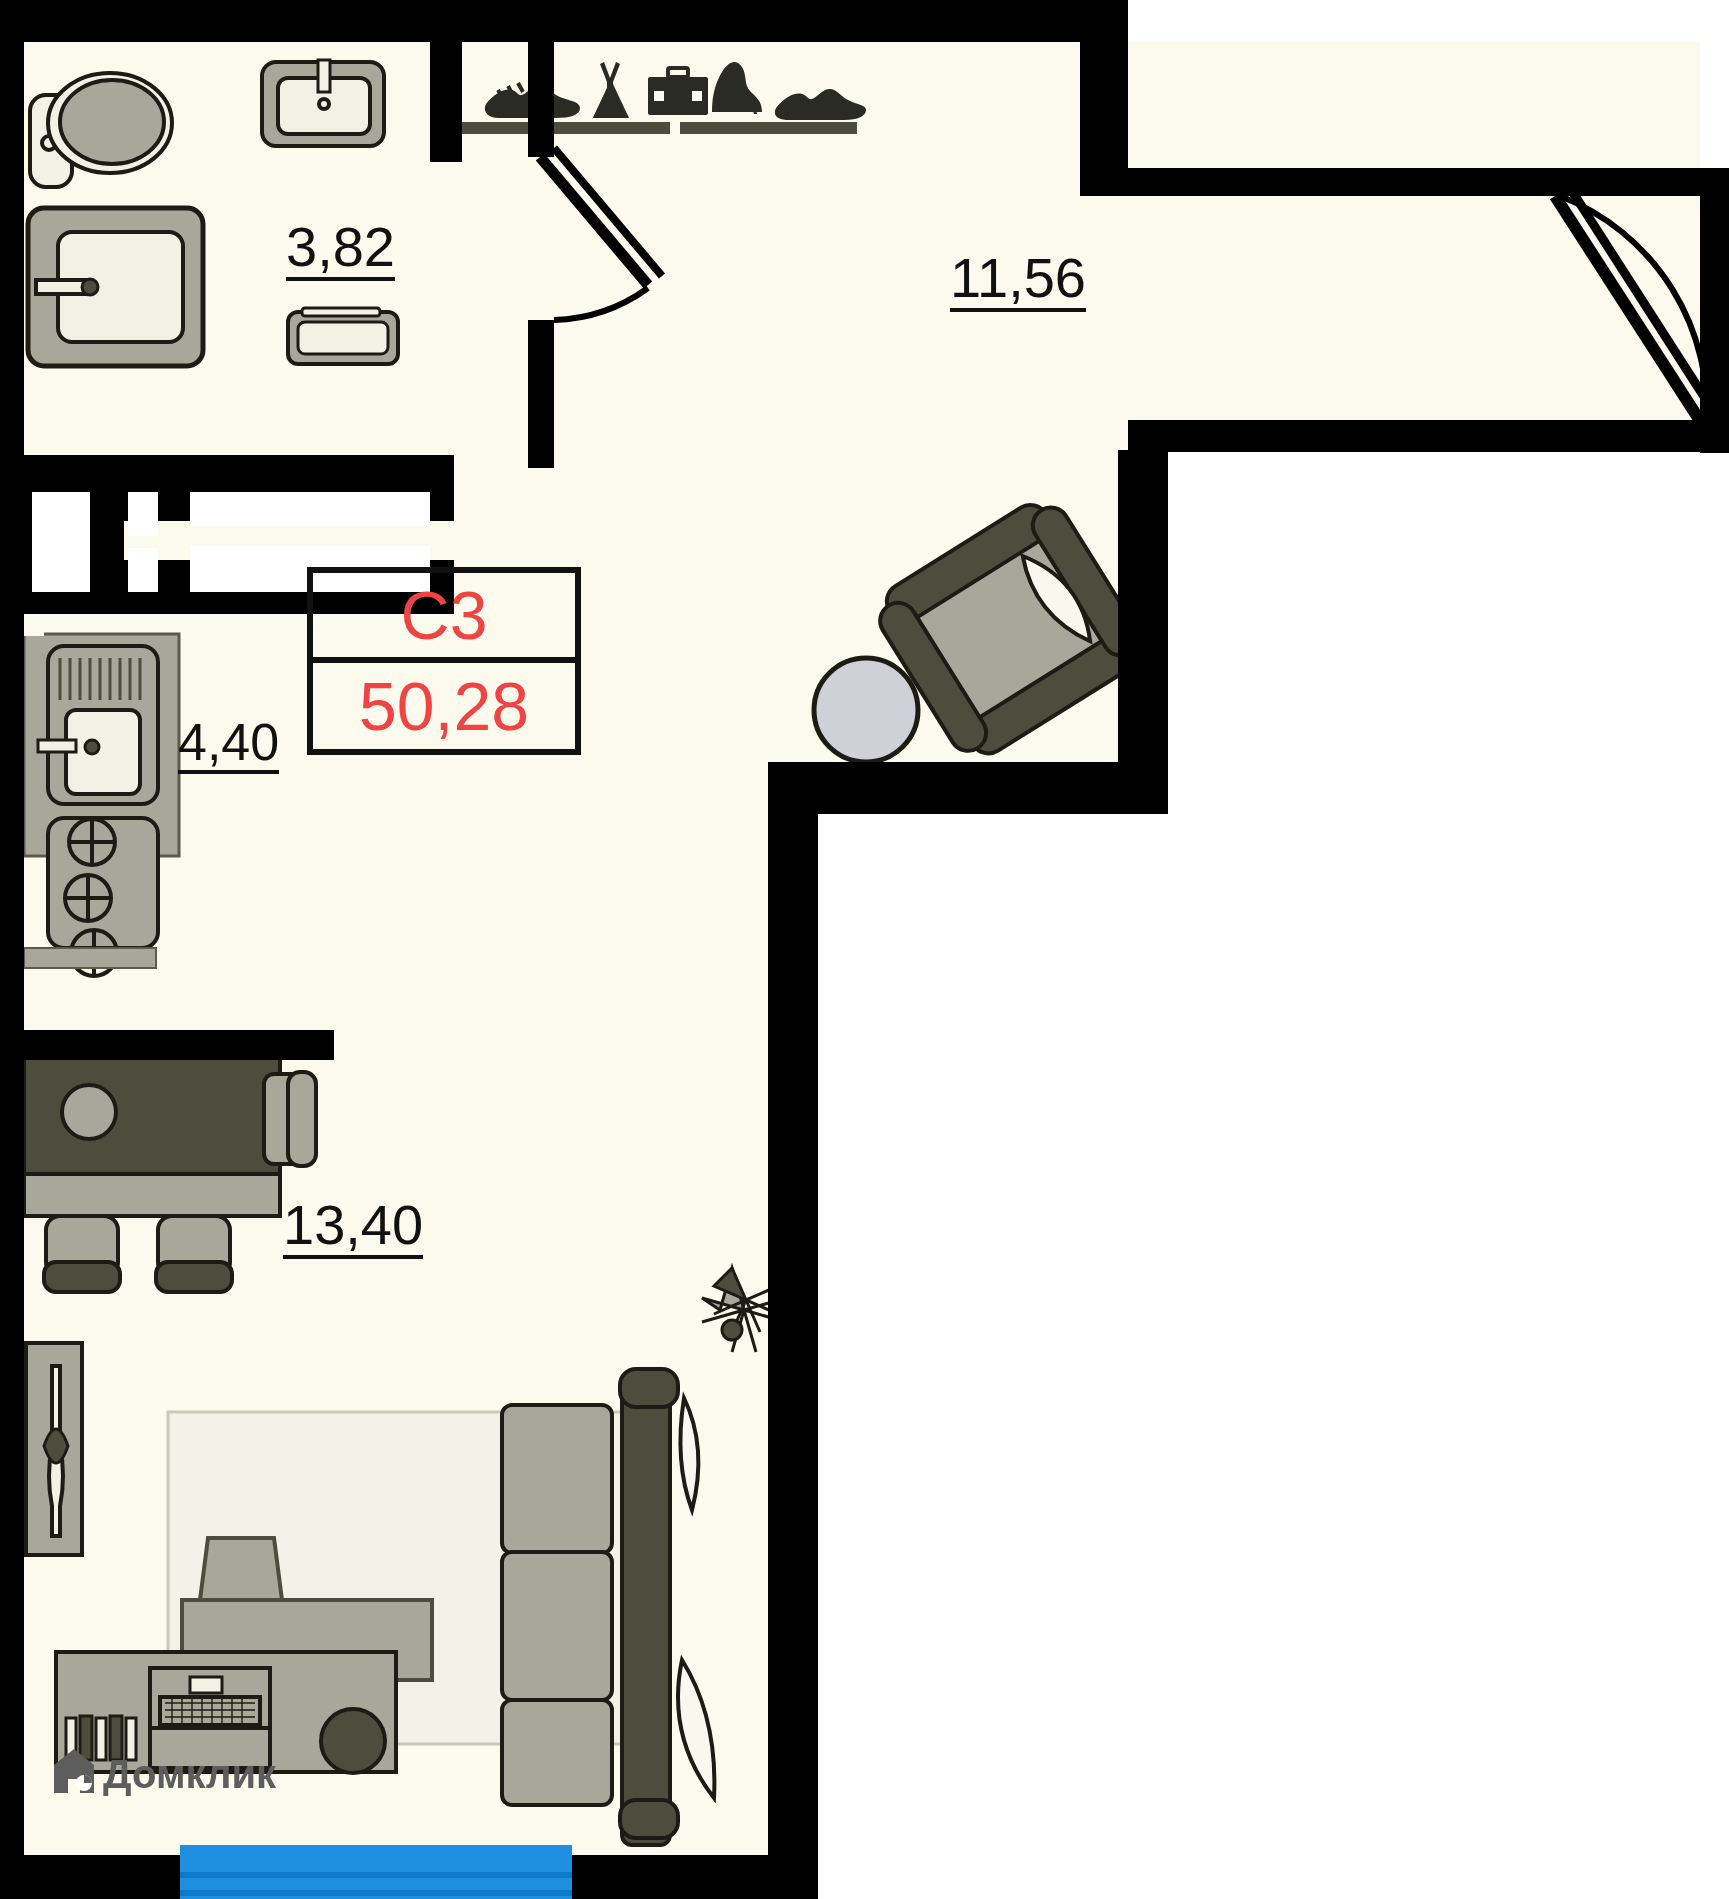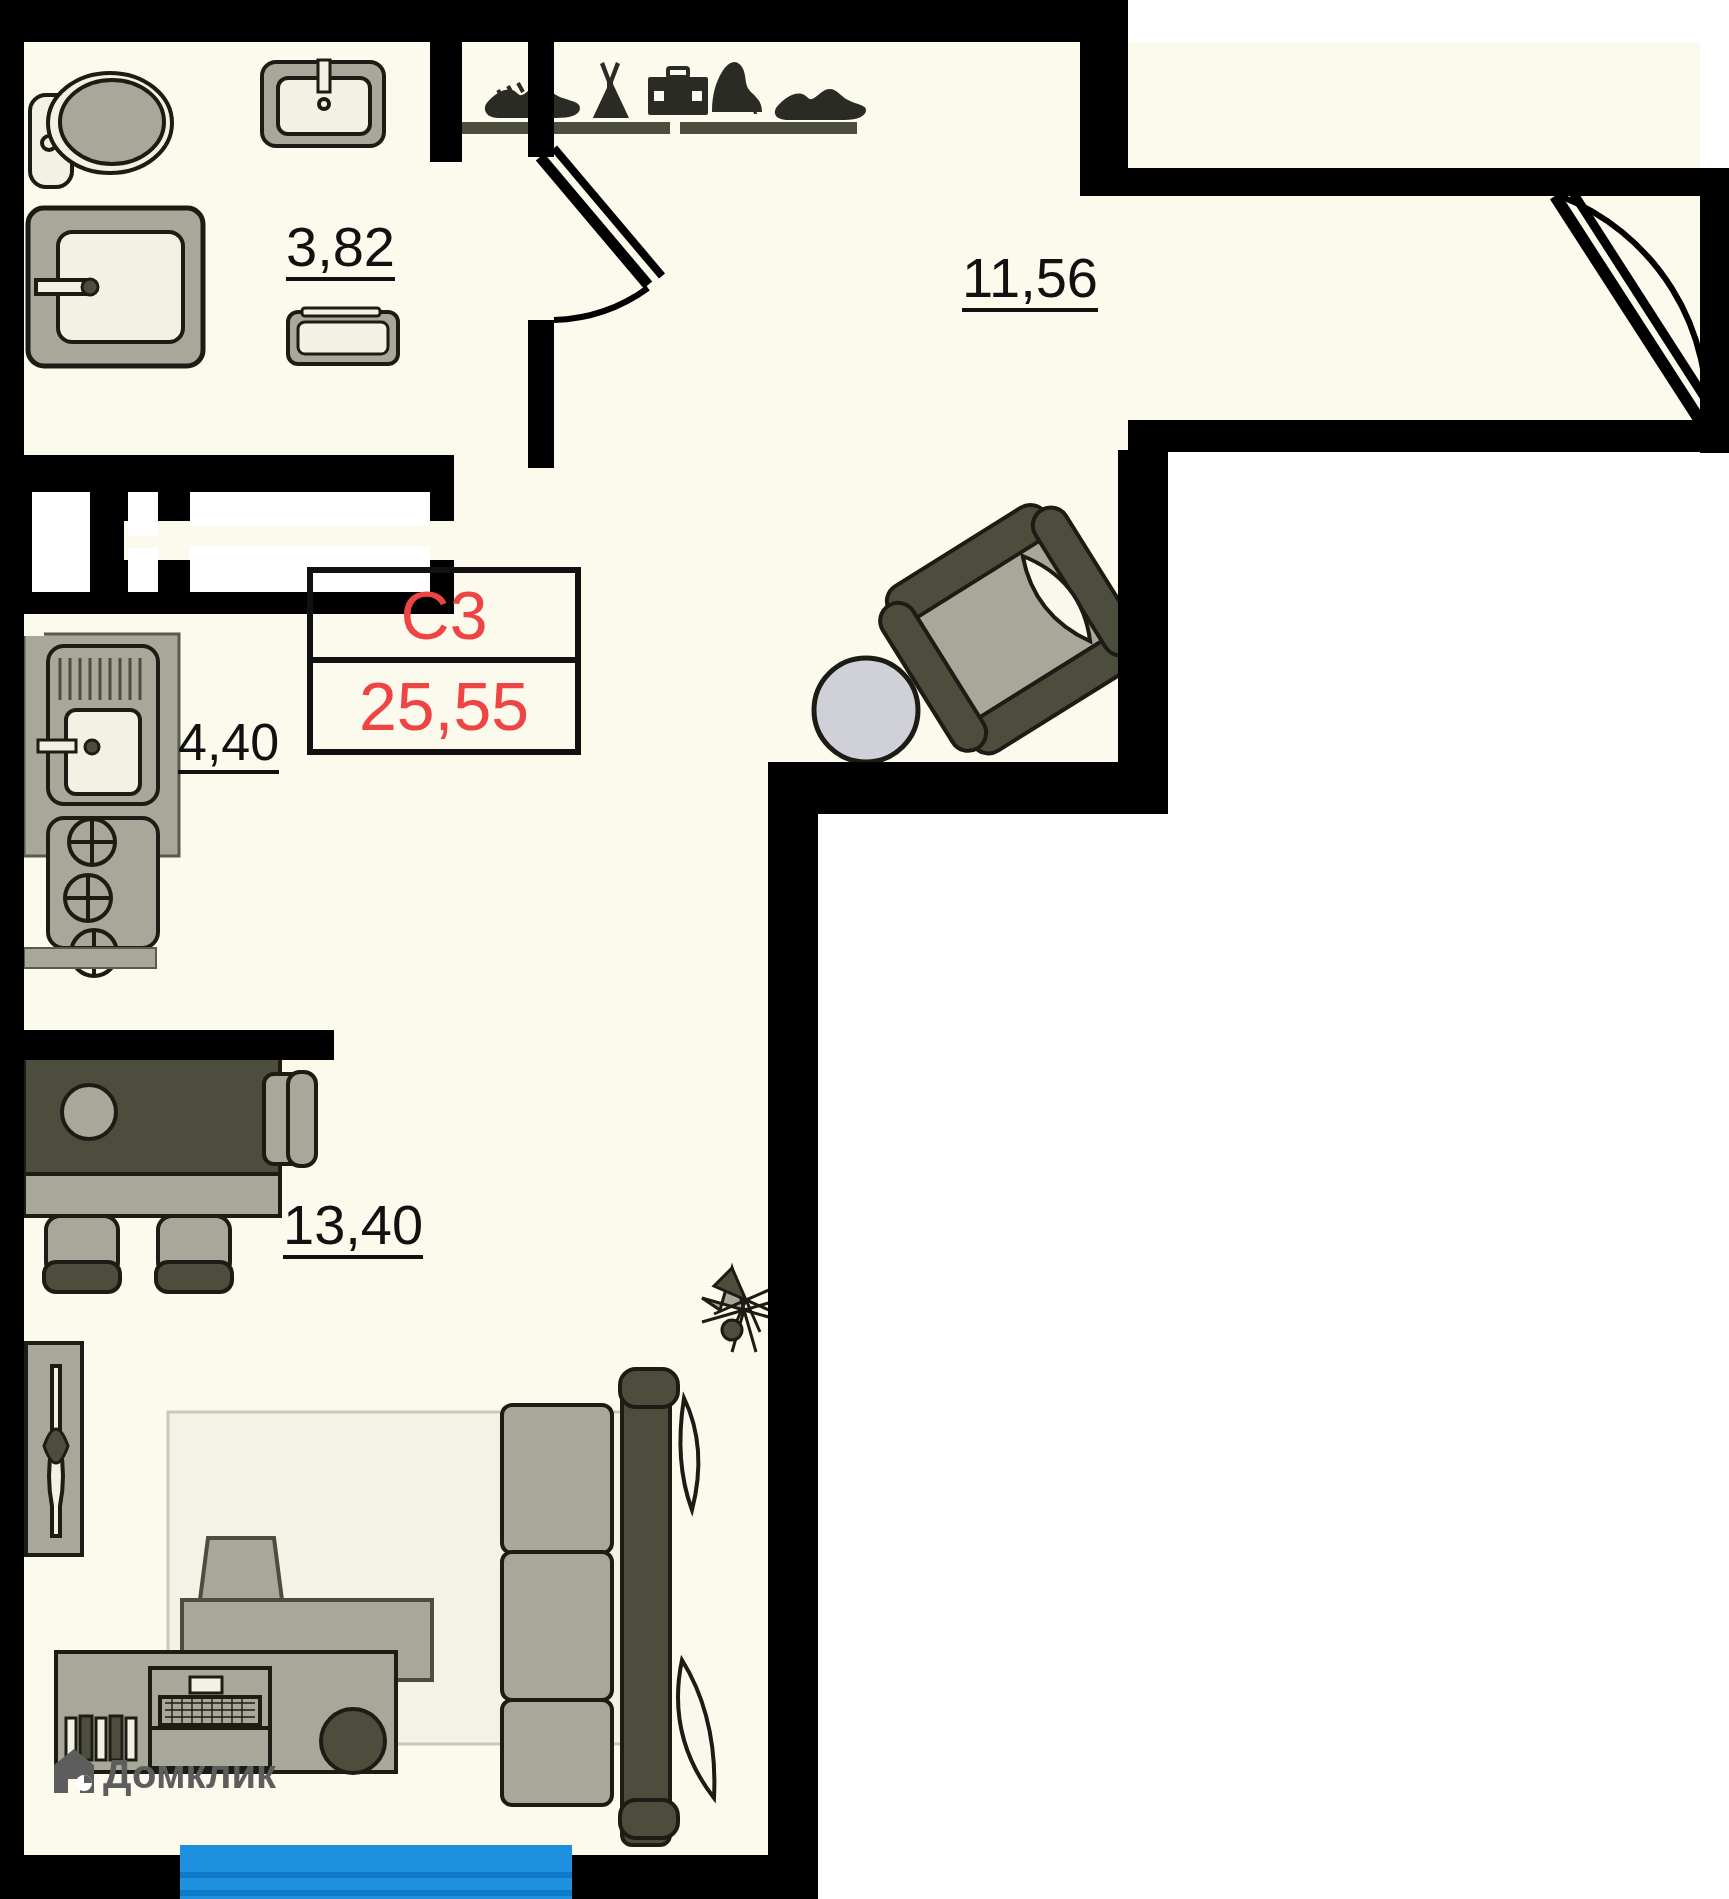--- a/index.html
+++ b/index.html
@@ -2,21 +2,21 @@
 <html><head>
 <meta charset="utf-8">
 <style>
   html,body{margin:0;padding:0;background:#ffffff;}
   body{font-family:"Liberation Sans", sans-serif;}
   #stage{position:relative;width:1729px;height:1899px;background:#ffffff;overflow:hidden;}
   #plan{position:absolute;left:0;top:0;width:1729px;height:1899px;}
   .area-label{position:absolute;font-family:"Liberation Sans", sans-serif;color:#111111;white-space:nowrap;}
   .area-label .txt{display:inline-block;border-bottom:4px solid #111;padding-bottom:2px;line-height:1;}
   #lbl-bath{left:286px;top:214px;font-size:56px;}
-  #lbl-hall{left:950px;top:245px;font-size:56px;margin-left:12px;}
+  #lbl-hall{left:950px;top:245px;font-size:56px;}
   #lbl-kitchen{left:178px;top:712px;font-size:52px;}
   #lbl-living{left:283px;top:1192px;font-size:56px;}
   .tagbox{position:absolute;left:307px;top:567px;width:262px;border:6px solid #111;background:transparent;}
   .tagbox .row{display:flex;align-items:center;justify-content:center;color:#ef4444;line-height:1;}
   .tagbox .row.a{height:84px;font-size:68px;}
   .tagbox .row.b{height:86px;font-size:68px;border-top:6px solid #111;}
   #watermark{position:absolute;left:48px;top:1745px;display:flex;align-items:flex-end;gap:3px;}
   #watermark .wmtext{font-size:40px;font-weight:bold;color:#5d5d5d;letter-spacing:0px;font-family:"Liberation Sans",sans-serif;}
 </style>
 </head>
@@ -319,21 +319,21 @@
   </div>
   <div class="area-label" id="lbl-kitchen">
     <span class="txt">4,40</span>
   </div>
   <div class="area-label" id="lbl-living">
     <span class="txt">13,40</span>
   </div>
 
   <div class="tagbox">
     <div class="row a">C3</div>
-    <div class="row b">25,55</div>
+    <div class="row b">50,28</div>
   </div>
 
   <div id="watermark">
     <svg width="52" height="52" viewBox="0 0 52 52">
       <path d="M6 20 L26 4 L46 20 L46 48 L32 48 L32 34 L20 34 L20 48 L6 48 Z" fill="#5d5d5d"></path>
       <circle cx="36" cy="38" r="8" fill="#ffffff"></circle>
       <path d="M36 30 A 8 8 0 0 1 44 38 L36 38 Z" fill="#5d5d5d"></path>
     </svg>
     <span class="wmtext">Домклик</span>
   </div>

